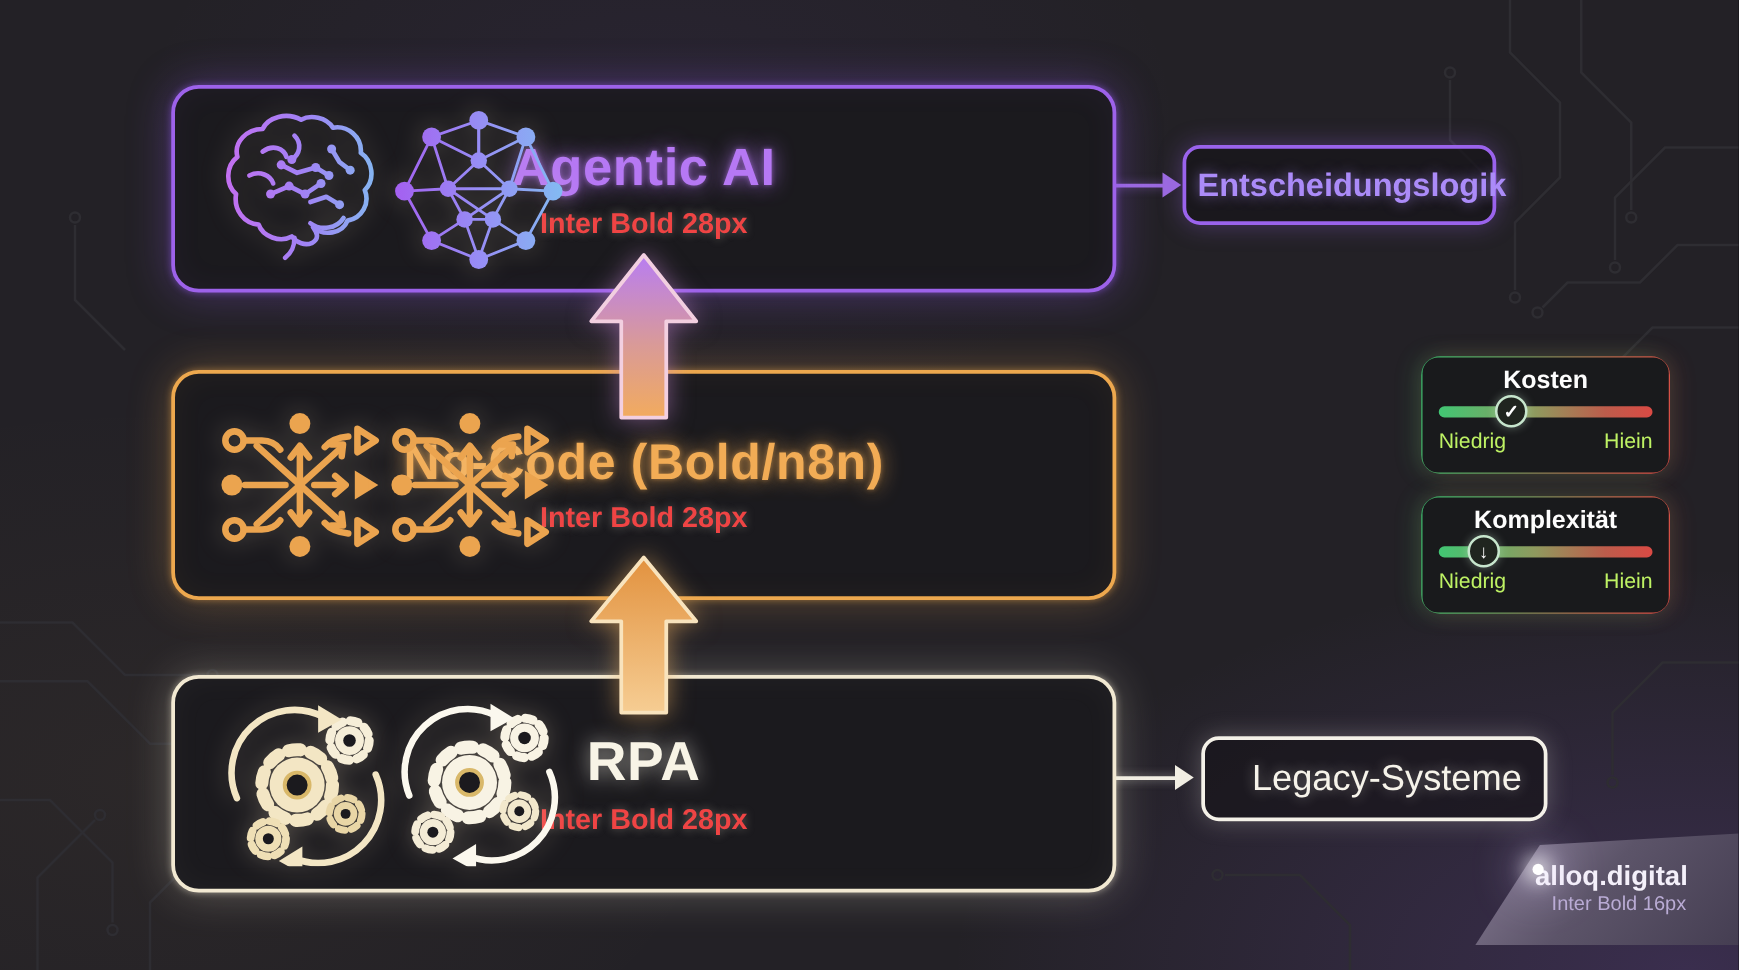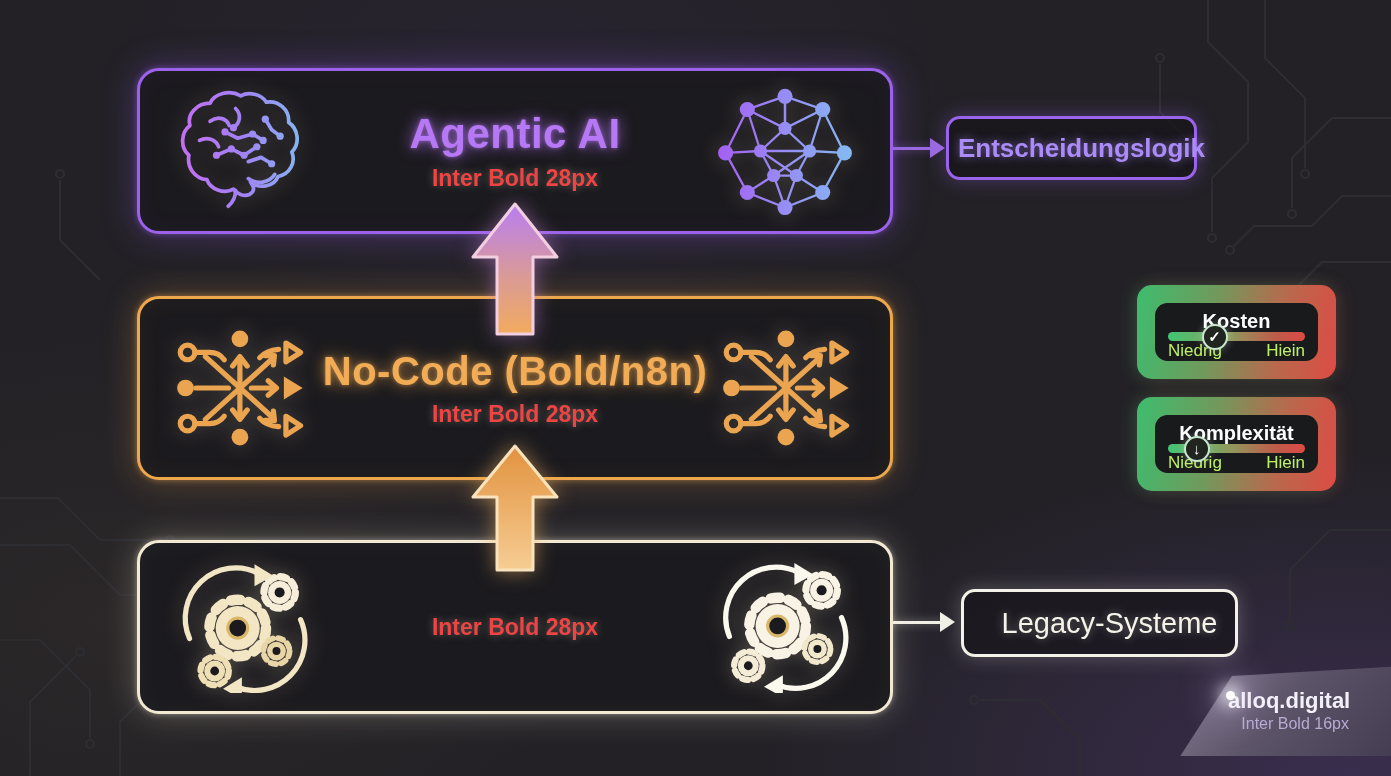--- a/index.html
+++ b/index.html
@@ -9,21 +9,21 @@
     background:
       radial-gradient(950px 520px at 97% 100%, rgba(140,92,220,0.22), transparent 62%),
       radial-gradient(700px 420px at 38% 12%, rgba(120,75,205,0.07), transparent 60%),
       radial-gradient(800px 500px at 8% 80%, rgba(200,160,90,0.05), transparent 60%),
       #232126;
   }
   .circuit{position:absolute;inset:0;pointer-events:none;}
   
   .layer{
     position:absolute;left:137px;width:756px;border-radius:22px;
-    background:#1b1a1e;display:flex;align-items:center;justify-content:space-between;
+    background:#1b1a1e;display:flex;align-items:center;
     padding:0 34px;z-index:2;
   }
   .layer-agentic{top:68px;height:166px;border:3px solid #9d62ea;
     box-shadow:0 0 34px rgba(150,90,240,.34),0 0 6px rgba(150,90,240,.5),inset 0 0 26px rgba(150,90,240,.05);}
   .layer-nocode{top:296px;height:184px;border:3px solid #eda84e;
     box-shadow:0 0 34px rgba(237,168,78,.30),0 0 6px rgba(237,168,78,.5),inset 0 0 26px rgba(237,168,78,.05);}
   .layer-rpa{top:540px;height:174px;border:3px solid #f2e9d2;
     box-shadow:0 0 34px rgba(242,233,210,.28),0 0 6px rgba(242,233,210,.45),inset 0 0 26px rgba(242,233,210,.04);}
   .layer-center{
     position:absolute;left:50%;top:50%;transform:translate(-50%,-50%);
@@ -47,21 +47,21 @@
     display:flex;align-items:center;justify-content:center;z-index:2;white-space:nowrap;padding-left:20px;
   }
   .callout-logic{left:946px;top:116px;width:251px;height:64px;border:3px solid #9a63ec;
     box-shadow:0 0 20px rgba(154,99,236,.35);color:#ab8bf8;font-weight:bold;font-size:26px;
     text-shadow:0 0 10px rgba(171,139,248,.6);}
   .callout-legacy{left:961px;top:589px;width:277px;height:68px;border:3px solid #f4f1e8;
     box-shadow:0 0 20px rgba(244,241,232,.25);color:#f6f3ea;font-weight:normal;font-size:29px;
     text-shadow:0 0 10px rgba(246,243,234,.4);}
   
   .gauge{
-    position:absolute;left:1137px;width:199px;height:94px;border-radius:15px;padding:18px;
+    position:absolute;left:1137px;width:199px;height:94px;border-radius:15px;padding:1px;
     background:linear-gradient(100deg,#3dbd6e,#71995c 38%,#b76a4d 70%,#dd4b44);
     box-shadow:-4px 0 18px rgba(61,189,110,.22),4px 0 18px rgba(221,75,68,.20);z-index:2;
   }
   .gauge-a{top:285px;} .gauge-b{top:397px;}
   .gauge-inner{
     width:100%;height:100%;border-radius:12.5px;background:#191a1c;
     display:flex;flex-direction:column;padding:7px 13px 5px;
   }
   .gauge-title{text-align:center;font-weight:bold;font-size:20px;color:#fdfdfd;line-height:22px;}
   .gauge-trackwrap{position:relative;height:28px;display:flex;align-items:center;}
@@ -287,20 +287,21 @@
           <circle cx="97" cy="86" r="12.5" stroke="#e9d6a6" stroke-width="5.5" stroke-dasharray="5 5"></circle>
           <circle cx="97" cy="86" r="3.8" fill="#1b1a1e"></circle>
           <path d="M14 74 A48 48 0 0 1 80 12" stroke="#f3e6c4" stroke-width="5"></path>
           <polygon points="76,3 94,14 76,24" fill="#f3e6c4"></polygon>
           <path d="M120 56 A48 48 0 0 1 58 120" stroke="#f3e6c4" stroke-width="5"></path>
           <polygon points="64,111 46,122 64,132" fill="#f3e6c4"></polygon>
         </g>
       </svg>
     </span>
     <div class="layer-center">
+      <div class="layer-title t-cream">RPA</div>
       <div class="layer-sub">Inter Bold 28px</div>
     </div>
     <span class="side-icon">
       <svg width="140" height="132" viewBox="0 0 132 126">
         <g fill="none" stroke-linecap="round">
           <circle cx="58" cy="62" r="21" fill="#f8f3e4"></circle>
           <circle cx="58" cy="62" r="27" stroke="#f8f3e4" stroke-width="10" stroke-dasharray="9 8.2"></circle>
           <circle cx="58" cy="62" r="9.5" fill="#1b1a1e" stroke="#d9b869" stroke-width="3"></circle>
           <circle cx="100" cy="28" r="11" fill="#f8f3e4"></circle>
           <circle cx="100" cy="28" r="15" stroke="#f8f3e4" stroke-width="7" stroke-dasharray="6 5.8"></circle>

